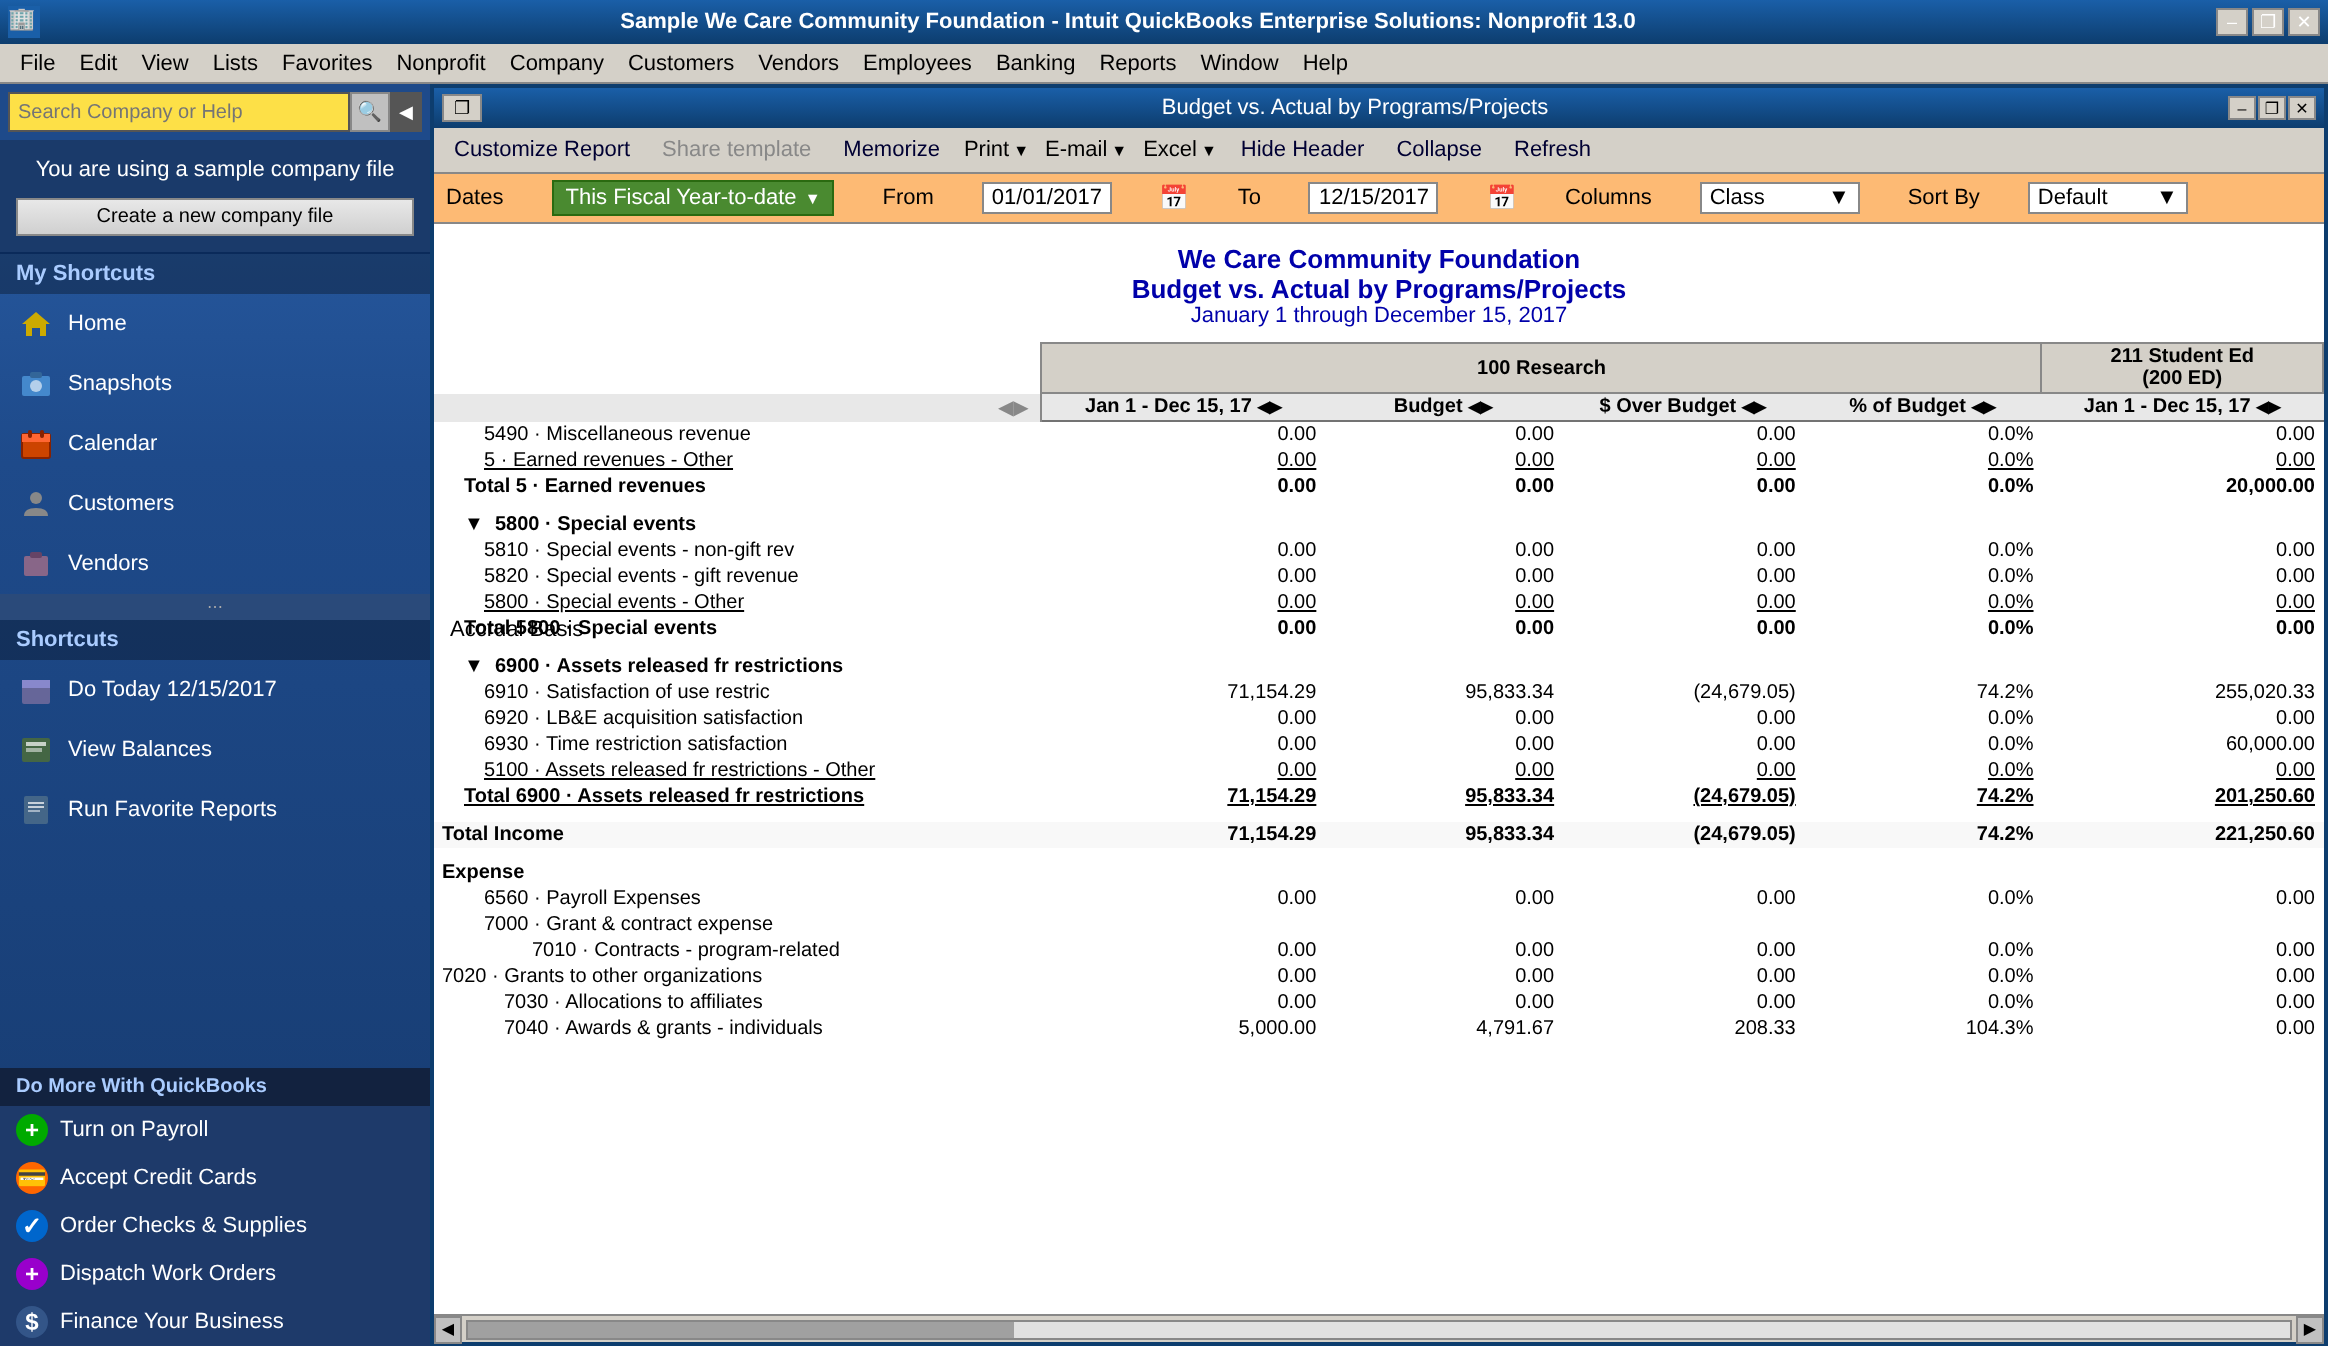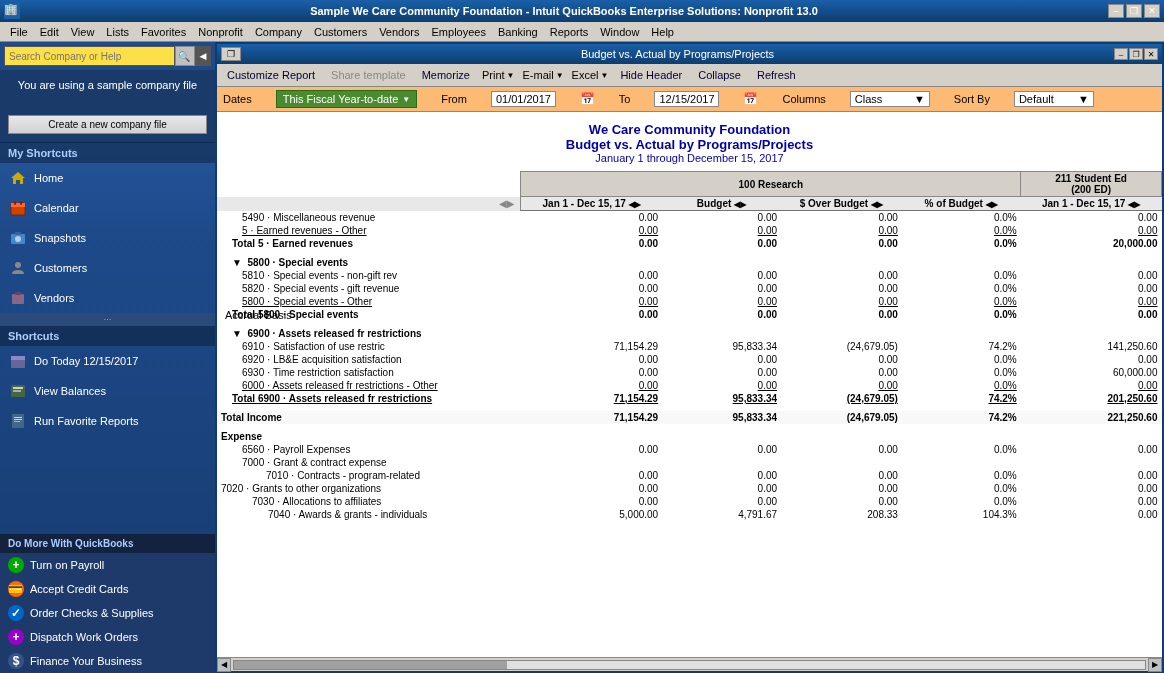--- a/index.html
+++ b/index.html
@@ -65,21 +65,21 @@
 
     
     .sample-company-banner {
       background: #1a3a6a;
       padding: 8px;
       text-align: center;
       border-bottom: 1px solid #0a2a5a;
     }
     .sample-text { font-size: 11px; color: #ffffff; line-height: 1.4; }
     .create-company-btn {
-      margin-top: 22px;
+      margin-top: 6px;
       background: linear-gradient(to bottom, #e8e8e8, #d0d0d0);
       color: #000;
       border: 1px solid #888;
       padding: 3px 6px;
       font-size: 10px;
       cursor: pointer;
       width: 100%;
     }
 
     
@@ -315,37 +315,37 @@
       <div class="nav-icon">
         <svg width="16" height="16" viewBox="0 0 16 16">
             <polygon points="8,2 1,8 3,8 3,14 6,14 6,10 10,10 10,14 13,14 13,8 15,8" fill="#ccaa00"></polygon>
           </svg>
       </div>
       <span>Home</span>
     </div>
     <div class="sidebar-nav-item">
       <div class="nav-icon">
         <svg width="16" height="16" viewBox="0 0 16 16">
+            <rect x="1" y="4" width="14" height="10" rx="1" fill="#4488cc"></rect>
+            <circle cx="8" cy="9" r="3" fill="white" opacity="0.6"></circle>
+            <rect x="5" y="2" width="6" height="3" rx="1" fill="#336699"></rect>
+          </svg>
+      </div>
+      <span>Snapshots</span>
+    </div>
+    <div class="sidebar-nav-item">
+      <div class="nav-icon">
+        <svg width="16" height="16" viewBox="0 0 16 16">
             <rect x="1" y="3" width="14" height="12" rx="1" fill="#cc4400" stroke="#882200" stroke-width="1"></rect>
             <rect x="1" y="3" width="14" height="4" fill="#ff6633"></rect>
             <rect x="4" y="1" width="2" height="4" rx="1" fill="#882200"></rect>
             <rect x="10" y="1" width="2" height="4" rx="1" fill="#882200"></rect>
           </svg>
       </div>
       <span>Calendar</span>
-    </div>
-    <div class="sidebar-nav-item">
-      <div class="nav-icon">
-        <svg width="16" height="16" viewBox="0 0 16 16">
-            <rect x="1" y="4" width="14" height="10" rx="1" fill="#4488cc"></rect>
-            <circle cx="8" cy="9" r="3" fill="white" opacity="0.6"></circle>
-            <rect x="5" y="2" width="6" height="3" rx="1" fill="#336699"></rect>
-          </svg>
-      </div>
-      <span>Snapshots</span>
     </div>
     <div class="sidebar-nav-item">
       <div class="nav-icon">
         <svg width="16" height="16" viewBox="0 0 16 16">
             <circle cx="8" cy="5" r="3" fill="#888"></circle>
             <path d="M2,14 Q2,10 8,10 Q14,10 14,14" fill="#888"></path>
           </svg>
       </div>
       <span>Customers</span>
     </div>
@@ -600,40 +600,40 @@
               <td class="col-num"></td>
               <td class="col-num"></td>
               <td class="col-num"></td>
             </tr>
             <tr>
               <td class="indent-2">6910 · Satisfaction of use restric</td>
               <td class="col-num">71,154.29</td>
               <td class="col-num">95,833.34</td>
               <td class="col-num">(24,679.05)</td>
               <td class="col-num">74.2%</td>
-              <td class="col-num">141,250.60</td>
+              <td class="col-num">255,020.33</td>
             </tr>
             <tr>
               <td class="indent-2">6920 · LB&amp;E acquisition satisfaction</td>
               <td class="col-num">0.00</td>
               <td class="col-num">0.00</td>
               <td class="col-num">0.00</td>
               <td class="col-num">0.0%</td>
               <td class="col-num">0.00</td>
             </tr>
             <tr>
               <td class="indent-2">6930 · Time restriction satisfaction</td>
               <td class="col-num">0.00</td>
               <td class="col-num">0.00</td>
               <td class="col-num">0.00</td>
               <td class="col-num">0.0%</td>
               <td class="col-num">60,000.00</td>
             </tr>
             <tr>
-              <td class="indent-2" style="text-decoration:underline;">6000 · Assets released fr restrictions - Other</td>
+              <td class="indent-2" style="text-decoration:underline;">5100 · Assets released fr restrictions - Other</td>
               <td class="col-num" style="text-decoration:underline;">0.00</td>
               <td class="col-num" style="text-decoration:underline;">0.00</td>
               <td class="col-num" style="text-decoration:underline;">0.00</td>
               <td class="col-num" style="text-decoration:underline;">0.0%</td>
               <td class="col-num" style="text-decoration:underline;">0.00</td>
             </tr>
             <tr style="font-weight:bold;">
               <td class="indent-1" style="text-decoration:underline;">Total 6900 · Assets released fr restrictions</td>
               <td class="col-num" style="text-decoration:underline;">71,154.29</td>
               <td class="col-num" style="text-decoration:underline;">95,833.34</td>
@@ -699,21 +699,21 @@
             </tr>
             <tr>
               <td style="padding-left:35px;">7030 · Allocations to affiliates</td>
               <td class="col-num">0.00</td>
               <td class="col-num">0.00</td>
               <td class="col-num">0.00</td>
               <td class="col-num">0.0%</td>
               <td class="col-num">0.00</td>
             </tr>
             <tr>
-              <td style="padding-left:51px;">7040 · Awards &amp; grants - individuals</td>
+              <td style="padding-left:35px;">7040 · Awards &amp; grants - individuals</td>
               <td class="col-num">5,000.00</td>
               <td class="col-num">4,791.67</td>
               <td class="col-num">208.33</td>
               <td class="col-num">104.3%</td>
               <td class="col-num">0.00</td>
             </tr>
           </tbody>
         </table>
       </div>
 

